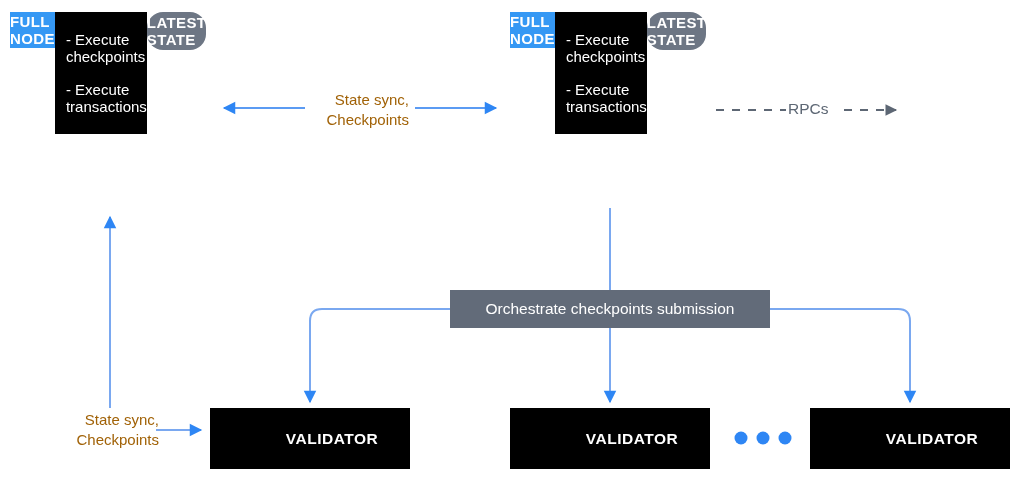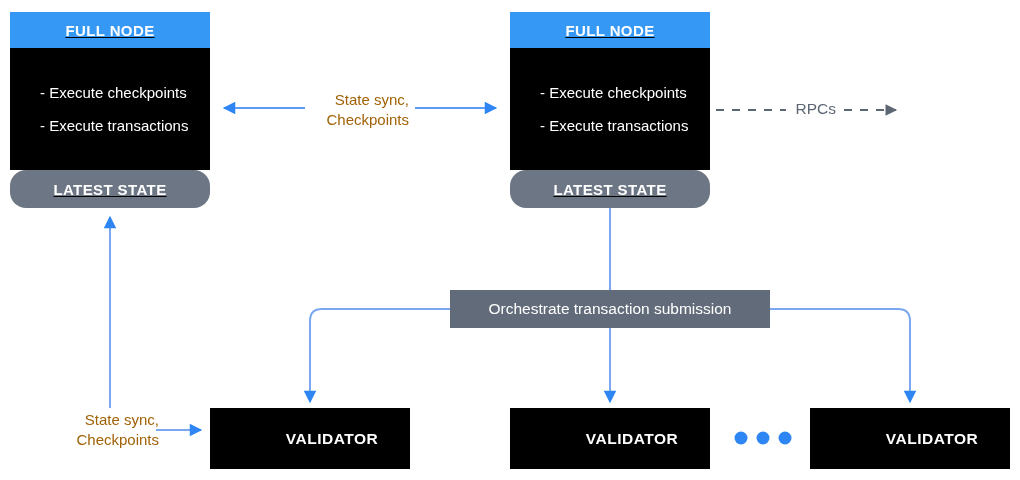--- a/index.html
+++ b/index.html
@@ -15,24 +15,23 @@
     overflow: hidden;
   }
   .arrow-layer {
     position: absolute;
     inset: 0;
     width: 1020px;
     height: 480px;
   }
   .node {
     position: absolute;
-    width: 200px;
+    width: 163px;
     display: flex;
-    flex-direction: column;
-    text-decoration: underline;
+    flex-direction: row;
   }
   .node-header {
     height: 36px;
     background: #3598f4;
     color: #ffffff;
     font-weight: bold;
     font-size: 15px;
     letter-spacing: 0.4px;
     display: flex;
     align-items: center;
@@ -40,21 +39,21 @@
   }
   .node-body {
     height: 122px;
     background: #000000;
     color: #ffffff;
     font-size: 15px;
     display: flex;
     flex-direction: column;
     justify-content: center;
     gap: 16px;
-    padding-left: 30px;
+    padding-left: 11px;
   }
   .node-footer {
     height: 38px;
     background: #6d7684;
     color: #ffffff;
     font-weight: bold;
     font-size: 15px;
     letter-spacing: 0.4px;
     display: flex;
     align-items: center;
@@ -96,21 +95,21 @@
     text-align: right;
     background: #ffffff;
     padding: 0 6px;
   }
   .rpc-label {
     position: absolute;
     color: #5d6774;
     font-size: 15.5px;
     background: #ffffff;
     padding: 0 2px;
-    text-align: right;
+    text-align: left;
   }
 </style>
 </head>
 <body>
 
 <div class="canvas">
 
   <svg class="arrow-layer" viewBox="0 0 1020 480">
     <defs>
       <marker id="headBlue" viewBox="0 0 12 12" refX="10" refY="6" markerWidth="15" markerHeight="15" orient="auto-start-reverse" markerUnits="userSpaceOnUse">
@@ -160,21 +159,21 @@
     <div class="node-footer">LATEST STATE</div>
   </div>
 
   <div class="blue-label" style="left:305px; top:90px; width:110px;">
     <div>State sync,</div>
     <div>Checkpoints</div>
   </div>
 
   <div class="rpc-label" style="left:786px; top:100px; width:52px;">RPCs</div>
 
-  <div class="orchestrate">Orchestrate transaction submission</div>
+  <div class="orchestrate">Orchestrate checkpoints submission</div>
 
   <div class="blue-label" style="left:55px; top:410px; width:110px; background:transparent;">
     <div>State sync,</div>
     <div>Checkpoints</div>
   </div>
 
   <div class="validator" style="left:210px; top:408px;">VALIDATOR</div>
   <div class="validator" style="left:510px; top:408px;">VALIDATOR</div>
   <div class="validator" style="left:810px; top:408px;">VALIDATOR</div>
 

